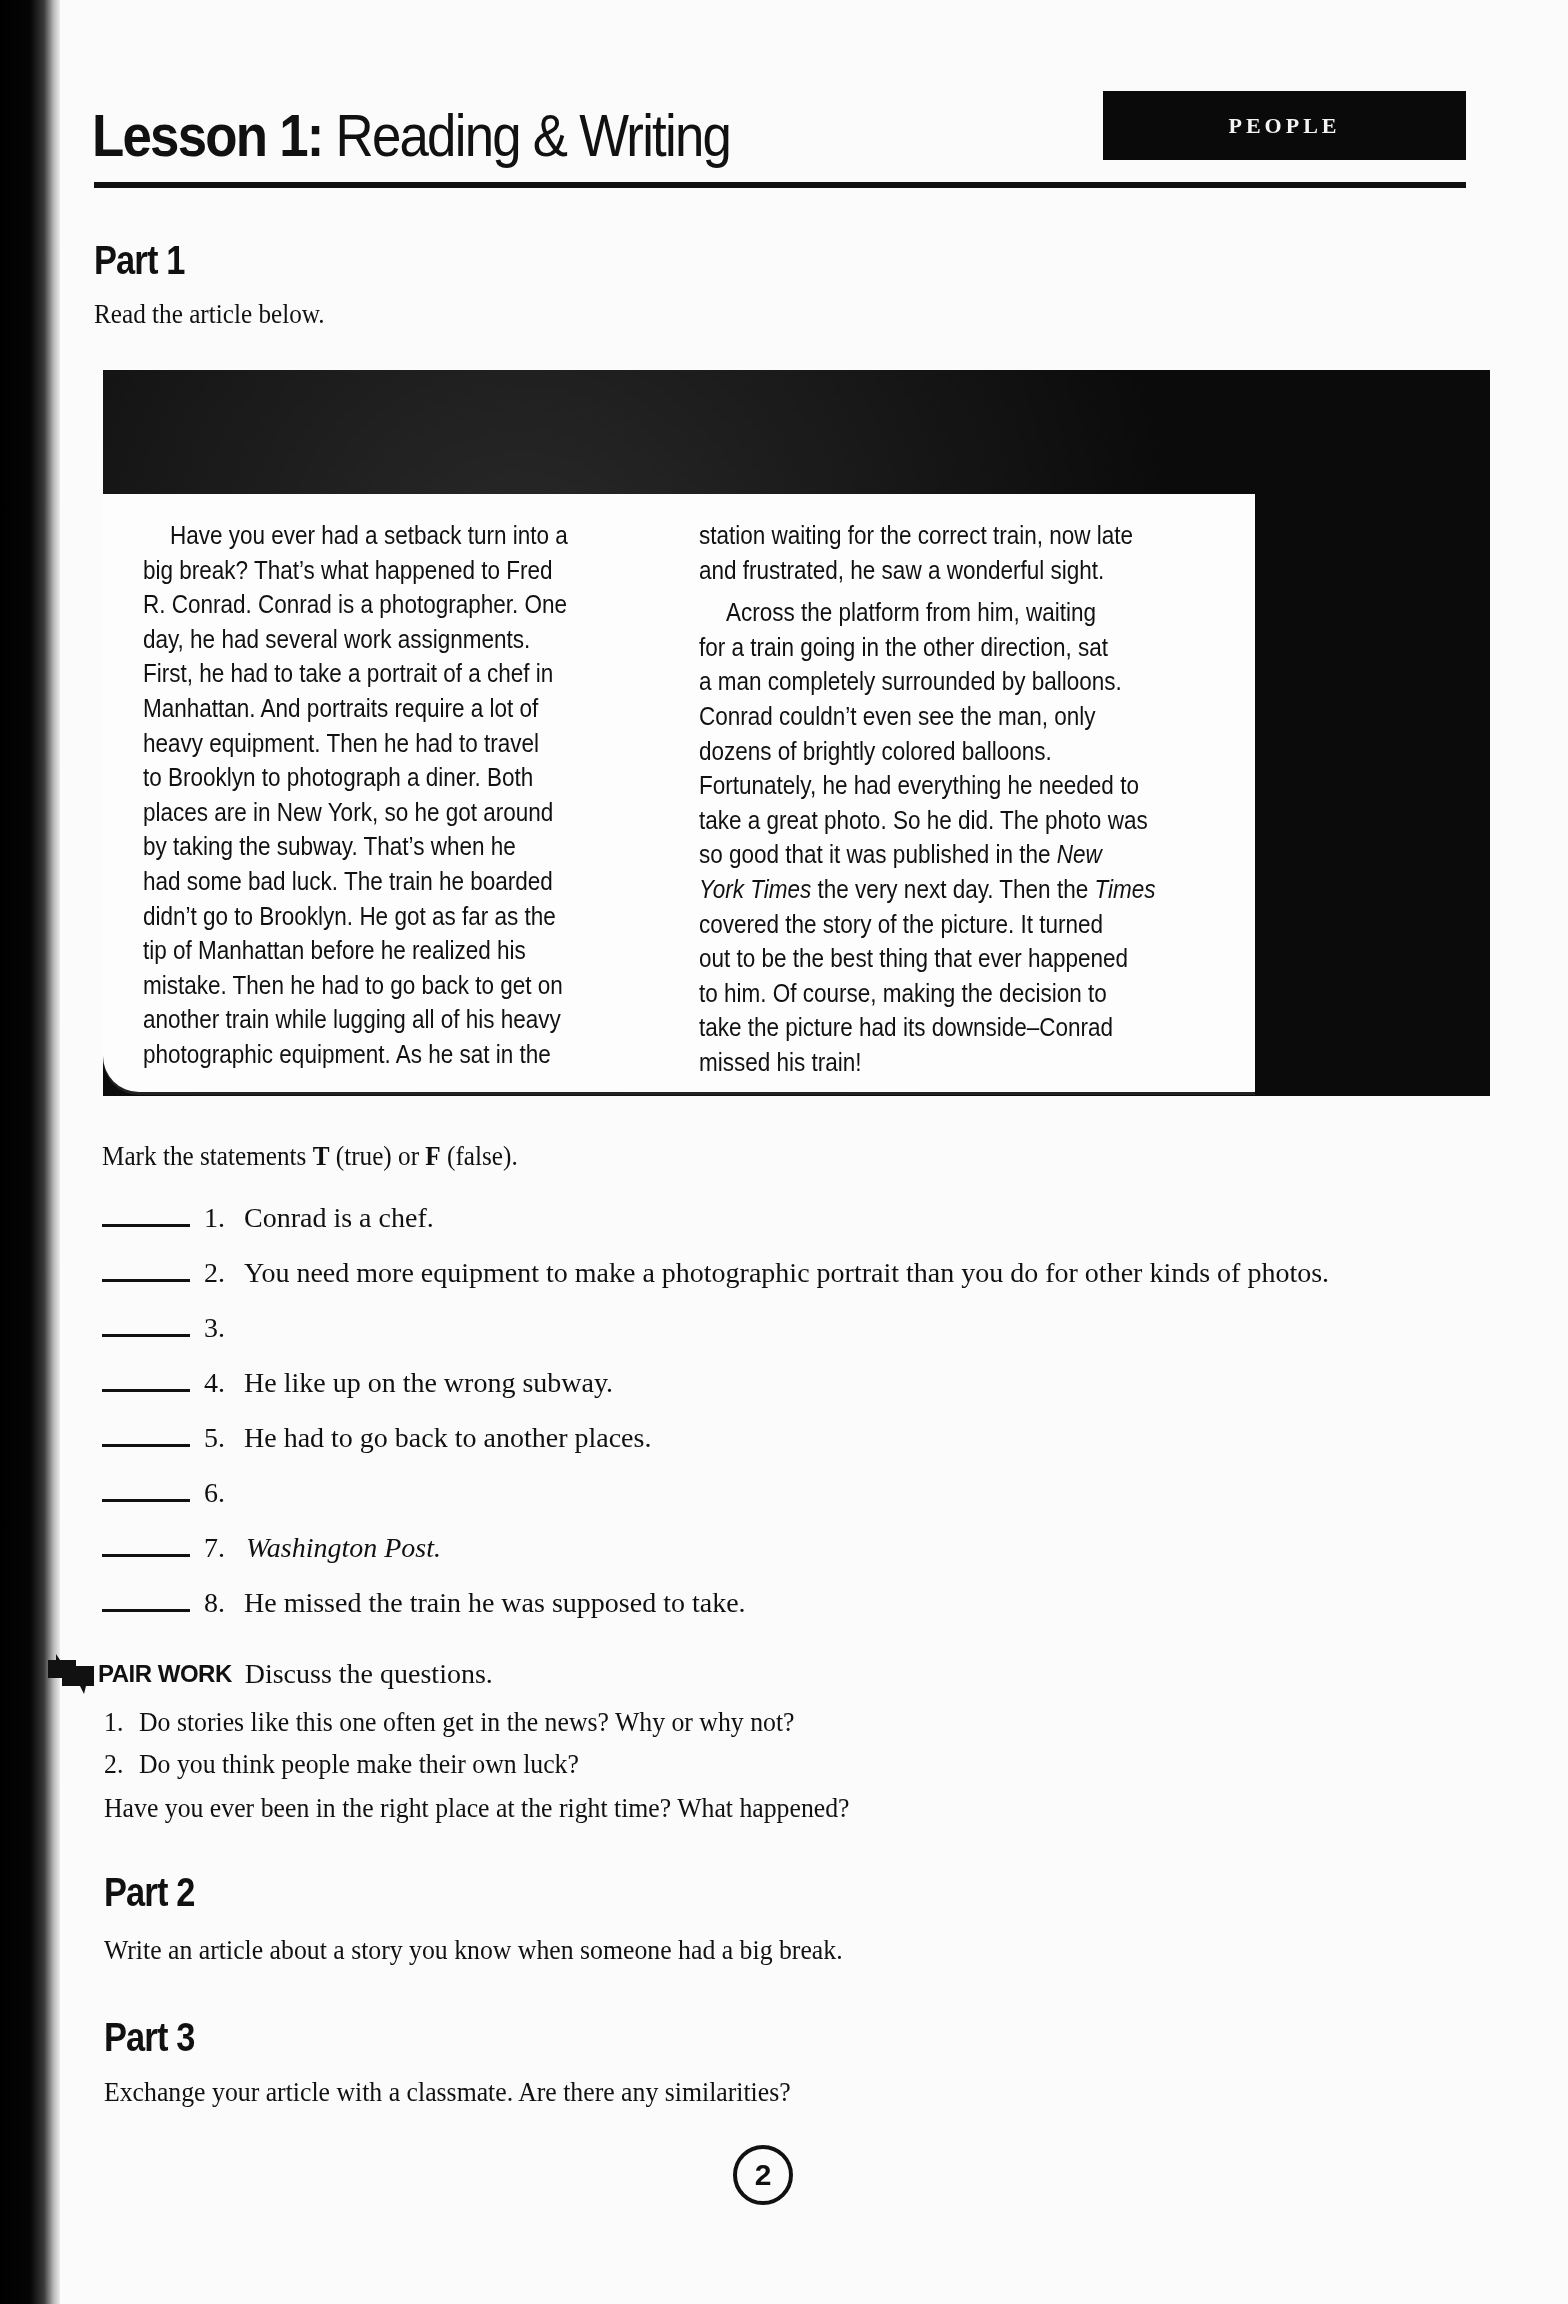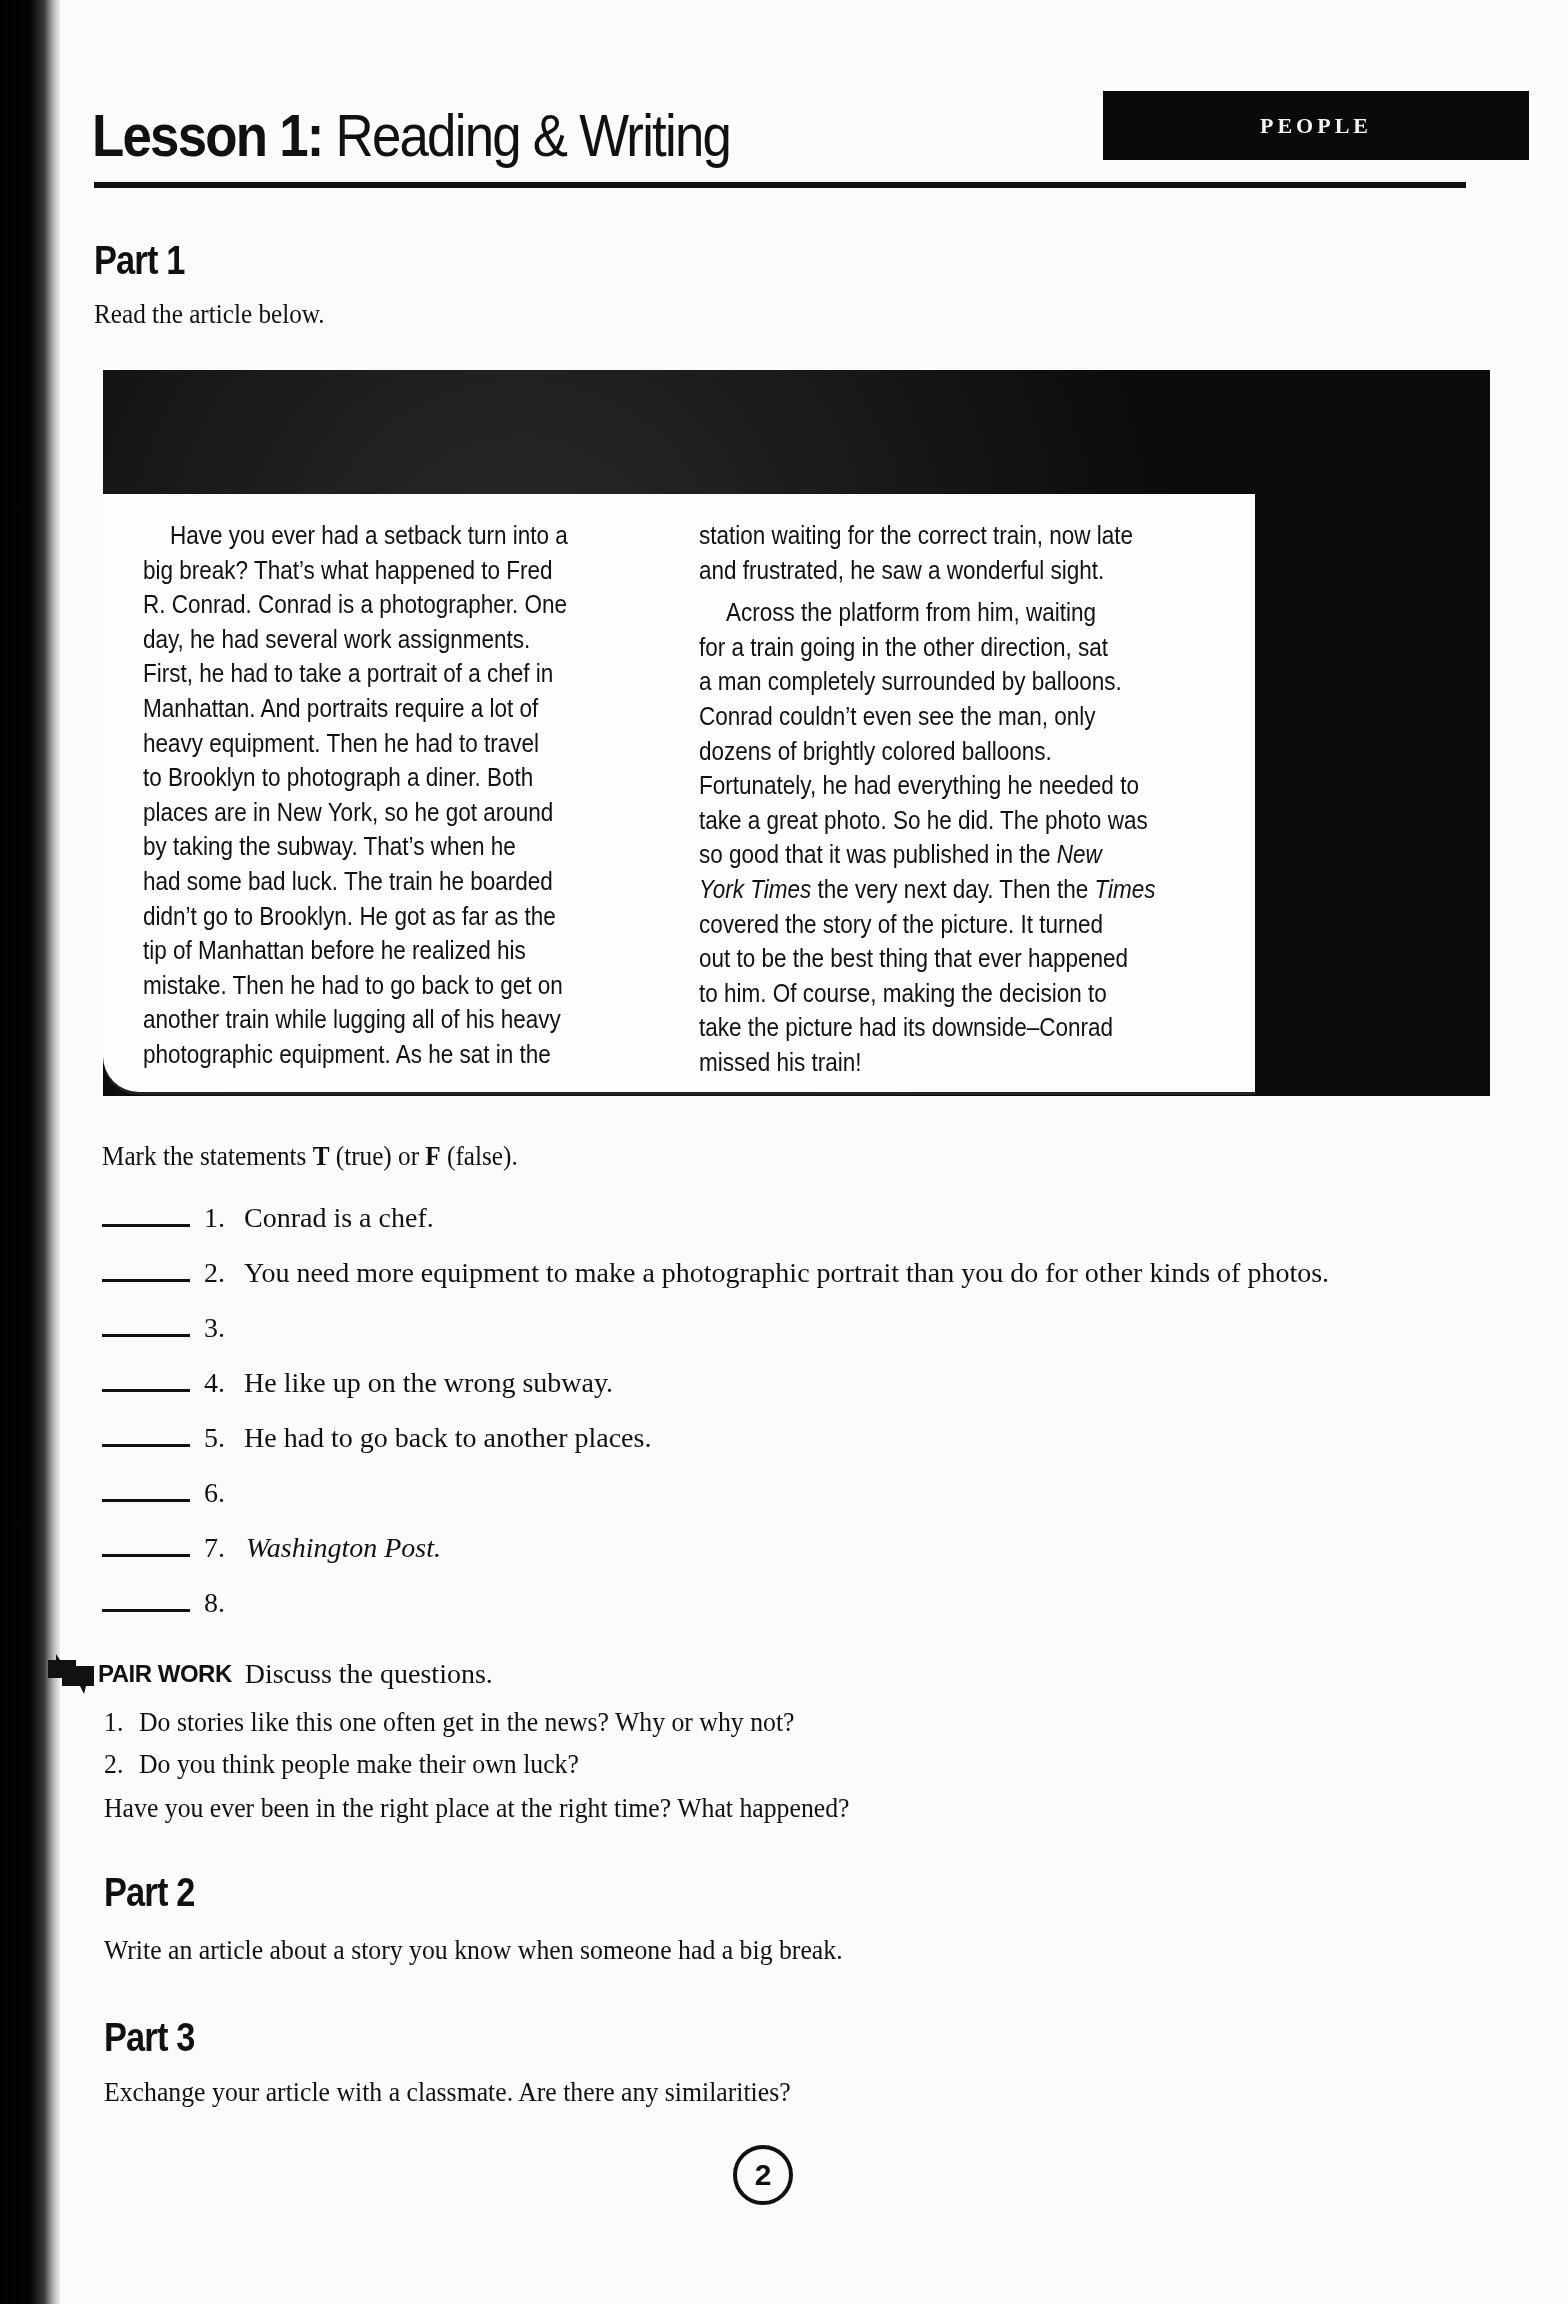--- a/index.html
+++ b/index.html
@@ -3,21 +3,21 @@
 <meta charset="utf-8">
 <style>
   html,body{margin:0;padding:0;}
   body{width:1568px;height:2304px;position:relative;overflow:hidden;background:#fbfbfb;
        font-family:"Liberation Serif","DejaVu Serif",serif;color:#111;}
   .binding{position:absolute;left:0;top:0;width:60px;height:2304px;
            background:linear-gradient(to right,#000 0,#050505 30px,#3a3a3a 44px,#bdbdbd 54px,#fbfbfb 62px);}
   .lesson-title{position:absolute;left:92px;top:100px;font-family:"Liberation Sans","DejaVu Sans",sans-serif;
        font-size:60px;letter-spacing:-2px;line-height:72px;white-space:nowrap;transform:scaleX(0.88);transform-origin:left;}
   .lesson-title .bold{font-weight:bold;}
-  .tag-box{position:absolute;left:1103px;top:91px;width:426px;height:69px;background:#0a0a0a;
+  .tag-box{position:absolute;left:1103px;top:91px;width:363px;height:69px;background:#0a0a0a;
        display:flex;align-items:center;justify-content:center;}
   .tag-box span{color:#f4f4f4;font-family:"Liberation Serif",serif;font-weight:bold;font-size:22px;letter-spacing:4px;}
   .title-rule{position:absolute;left:94px;top:182px;width:1372px;height:6px;background:#111;}
   .part-heading{position:absolute;font-family:"Liberation Sans","DejaVu Sans",sans-serif;font-weight:bold;
        font-size:40px;letter-spacing:-1px;transform:scaleX(0.86);transform-origin:left;white-space:nowrap;}
   .instr{position:absolute;font-size:28px;white-space:nowrap;transform:scaleX(0.9);transform-origin:left;}
   .article-box{position:absolute;left:103px;top:370px;width:1387px;height:726px;
        background:radial-gradient(circle at 30% 30%,#2a2a2a,#0b0b0b 60%),#111;}
   .article-panel{position:absolute;left:0;top:124px;width:1152px;height:598px;background:#fdfdfd;
        border-bottom-left-radius:36px;box-shadow:0 3px 0 #222;}
@@ -133,20 +133,21 @@
   <span class="num">6.</span>
 </div>
 <div class="statement" style="top:1532px;">
   <span class="blank"></span>
   <span class="num">7.</span>
     <i style="margin-left:2px">Washington Post.</i>
 </div>
 <div class="statement" style="top:1587px;">
   <span class="blank"></span>
   <span class="num">8.</span>
+  <span>He missed the train he was supposed to take.</span>
 </div>
 
 <div class="pair">
   <svg width="52" height="44" viewBox="0 0 52 44">
     <path d="M10 2 L10 8 L2 8 L2 26 L30 26 L30 8 L14 8 Z" fill="#111"></path>
     <path d="M16 14 L48 14 L48 34 L40 34 L38 42 L34 34 L16 34 Z" fill="#111"></path>
   </svg>
   <span class="pair-label">PAIR WORK</span>
   <span>Discuss the questions.</span>
 </div>

